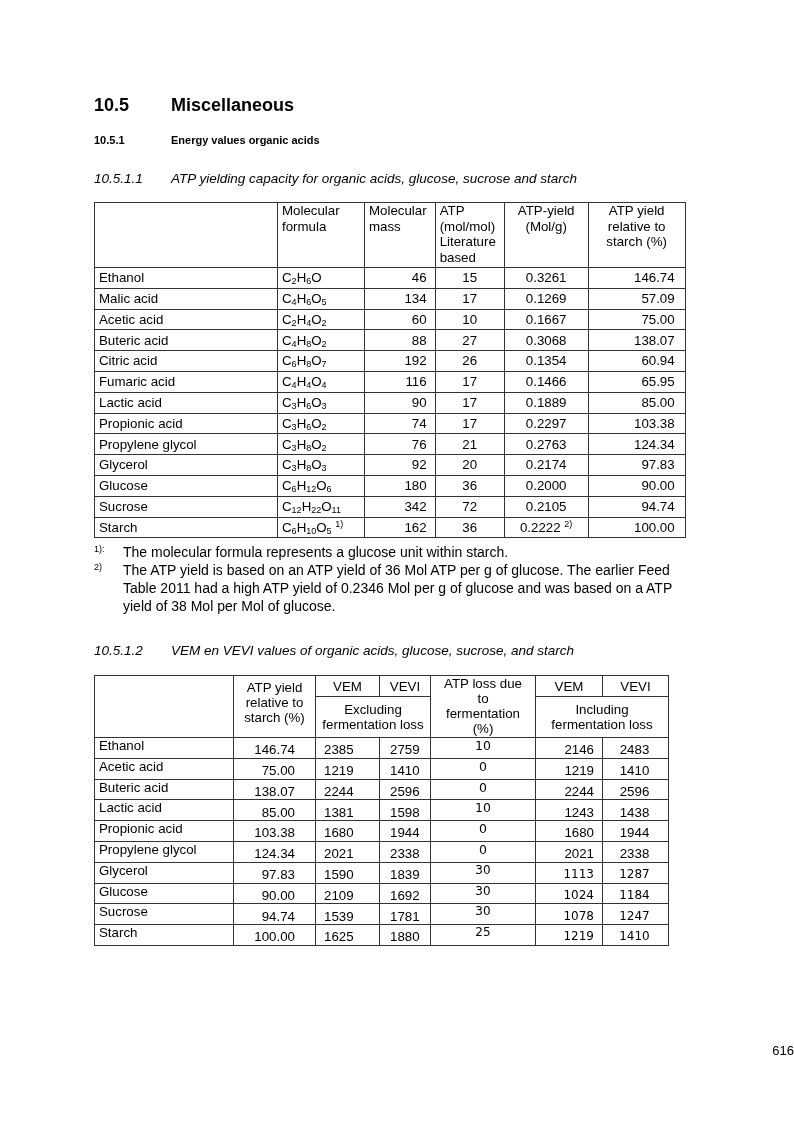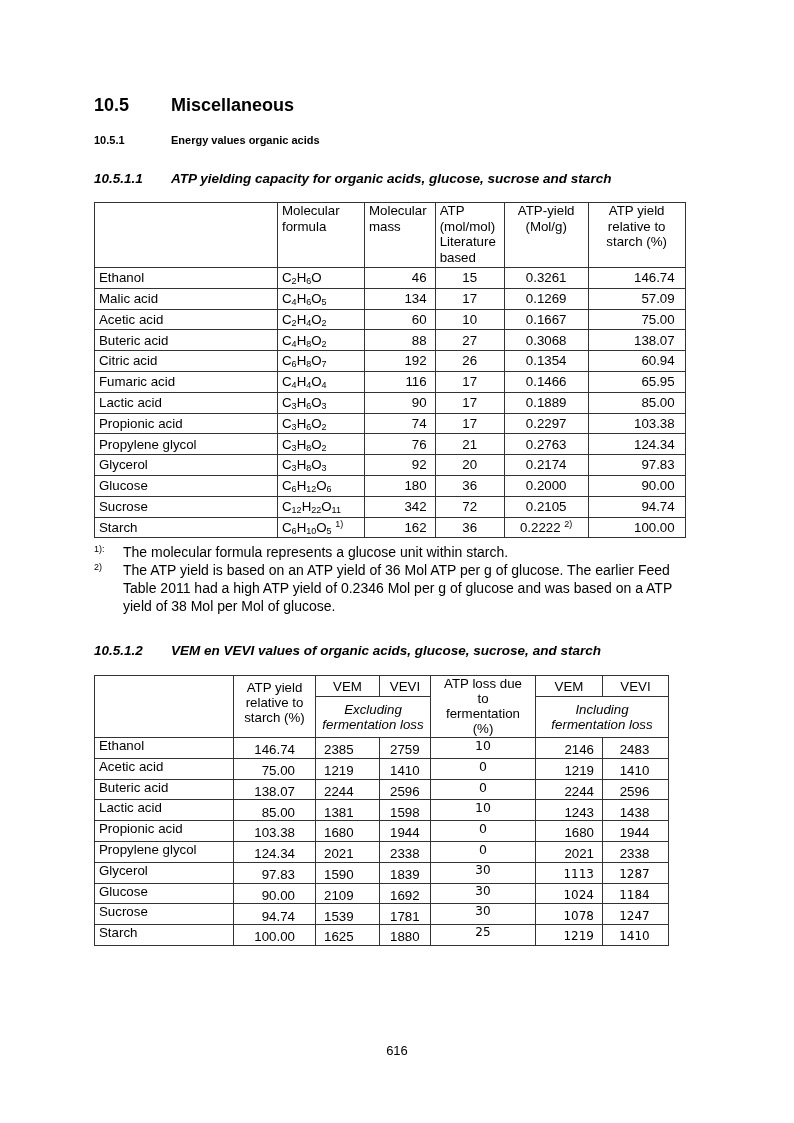--- a/index.html
+++ b/index.html
@@ -4,21 +4,21 @@
   <style>
     html, body { margin: 0; padding: 0; background: #ffffff; }
     body {
       width: 794px; height: 1123px; position: relative; overflow: hidden;
       font-family: "Liberation Sans", sans-serif; color: #000;
     }
     .h1 { position: absolute; left: 94px; top: 95px; font-size: 18px; font-weight: bold; }
     .h1 .num { display: inline-block; width: 77px; }
     .h2 { position: absolute; left: 94px; top: 134px; font-size: 11px; font-weight: bold; }
     .h2 .num { display: inline-block; width: 77px; }
-    .h3 { position: absolute; left: 94px; font-size: 13.5px; font-weight: bold; font-style: italic; }
+    .h3 { position: absolute; left: 94px; font-size: 13.5px; font-weight: normal; font-style: italic; }
     .h3 .num { display: inline-block; width: 77px; }
     #h3a { top: 171px; }
     #h3b { top: 643px; }
 
     table { border-collapse: collapse; position: absolute; font-size: 13.3px; }
     td { border: 1px solid #333; padding: 0 4px; line-height: 15.5px; vertical-align: top; }
 
     
     #t1 { left: 94px; top: 202px; }
     #t1 td { height: 19.8px; }
@@ -37,40 +37,40 @@
 
     .notes { position: absolute; left: 94px; top: 543px; width: 610px; font-size: 14px; line-height: 18px; }
     .note { display: flex; }
     .note .mark { width: 29px; flex: none; font-size: 9px; vertical-align: top; }
     .note .mark span { position: relative; top: -3px; }
 
     
     #t2 { left: 94px; top: 675px; }
     #t2 td { text-align: center; vertical-align: middle; }
     #t2 .hdrtop td { height: 20px; line-height: 15px; }
-    #t2 .hdrsub td { height: 40px; line-height: 15px; font-style: italic; }
+    #t2 .hdrsub td { height: 40px; line-height: 15px; }
     #t2 .hdrtall { vertical-align: top !important; padding-top: 4px; line-height: 15.5px; }
     #t2 .row td { height: 19.8px; }
     #t2 .row td.name { text-align: left; vertical-align: top; }
     #t2 .row td.rel { text-align: right; padding-right: 20px; vertical-align: bottom; }
     #t2 .row td.v1 { text-align: left; padding-left: 8px; vertical-align: bottom; }
     #t2 .row td.v2 { text-align: left; padding-left: 10px; vertical-align: bottom; }
     #t2 .row td.loss { vertical-align: top; font-family: "DejaVu Sans", sans-serif; font-size: 12.5px; }
     #t2 .row td.i1 { text-align: right; padding-right: 8px; vertical-align: bottom; }
     #t2 .row td.i2 { text-align: center; padding-right: 6px; vertical-align: bottom; }
     #t2 .row.calibri td.loss, #t2 .row.calibri td.i1, #t2 .row.calibri td.i2 { font-family: "DejaVu Sans", sans-serif; font-size: 12px; }
     #t2 .w0 { width: 130px; }
     #t2 .w1 { width: 73px; }
     #t2 .w2 { width: 55px; }
     #t2 .w3 { width: 42px; }
     #t2 .w4 { width: 96px; }
     #t2 .w5 { width: 58px; }
     #t2 .w6 { width: 57px; }
 
-    .pagenum { position: absolute; left: 0; width: 794px; top: 1043px; text-align: center; font-size: 13px; }
+    .pagenum { position: absolute; left: 0; width: 794px; top: 1043px; text-align: right; font-size: 13px; }
   </style>
 </head>
 <body>
 
 <div class="h1">
   <span class="num">10.5</span><span>Miscellaneous</span>
 </div>
 <div class="h2">
   <span class="num">10.5.1</span><span>Energy values organic acids</span>
 </div>

